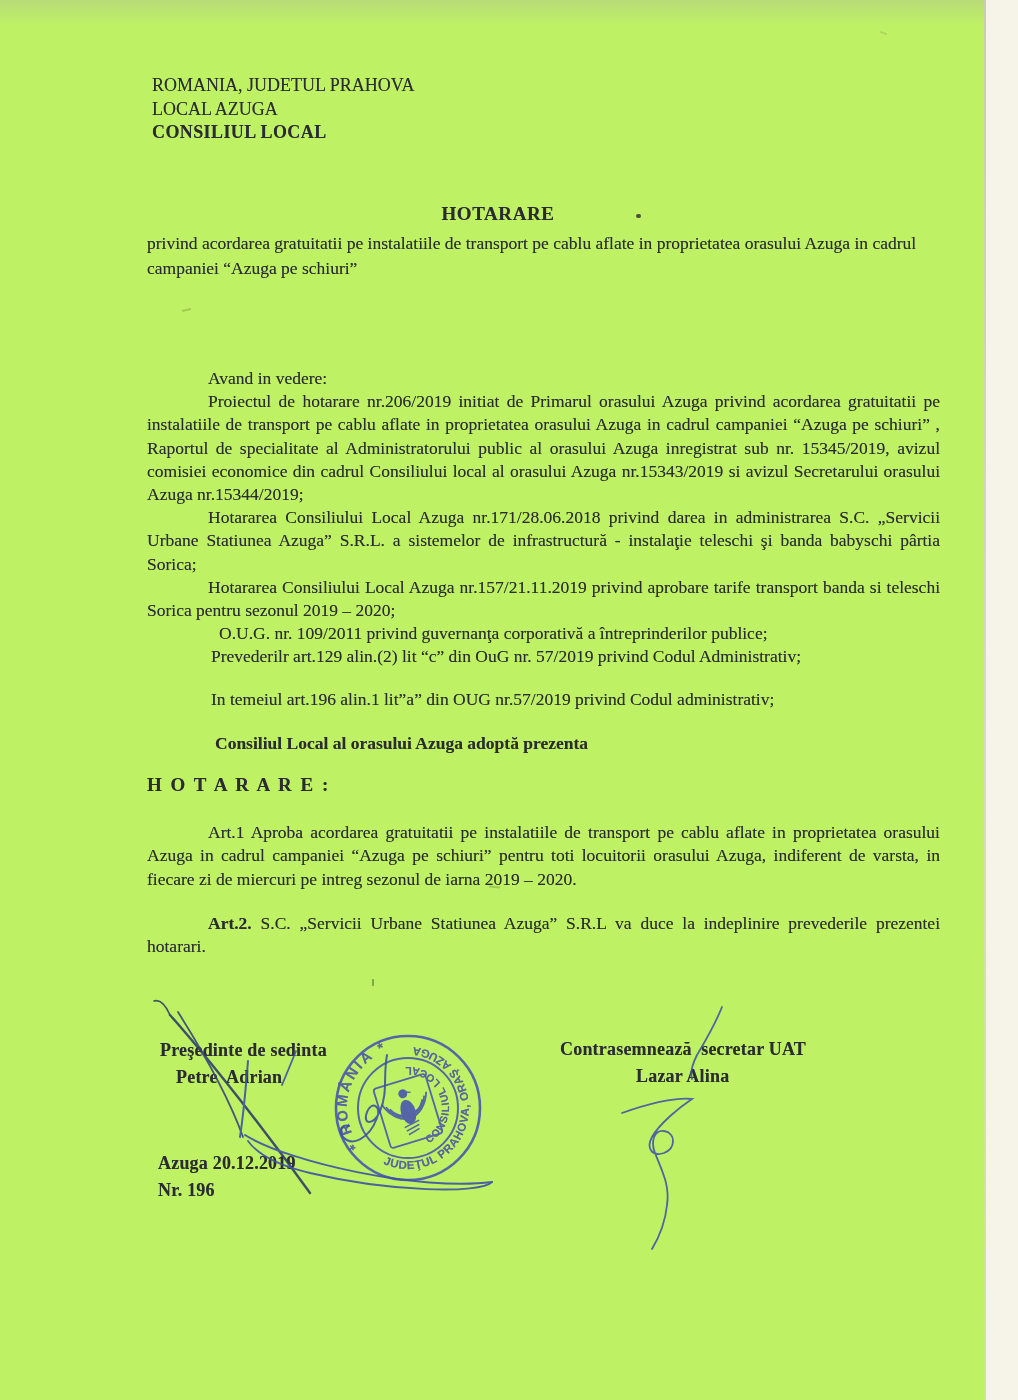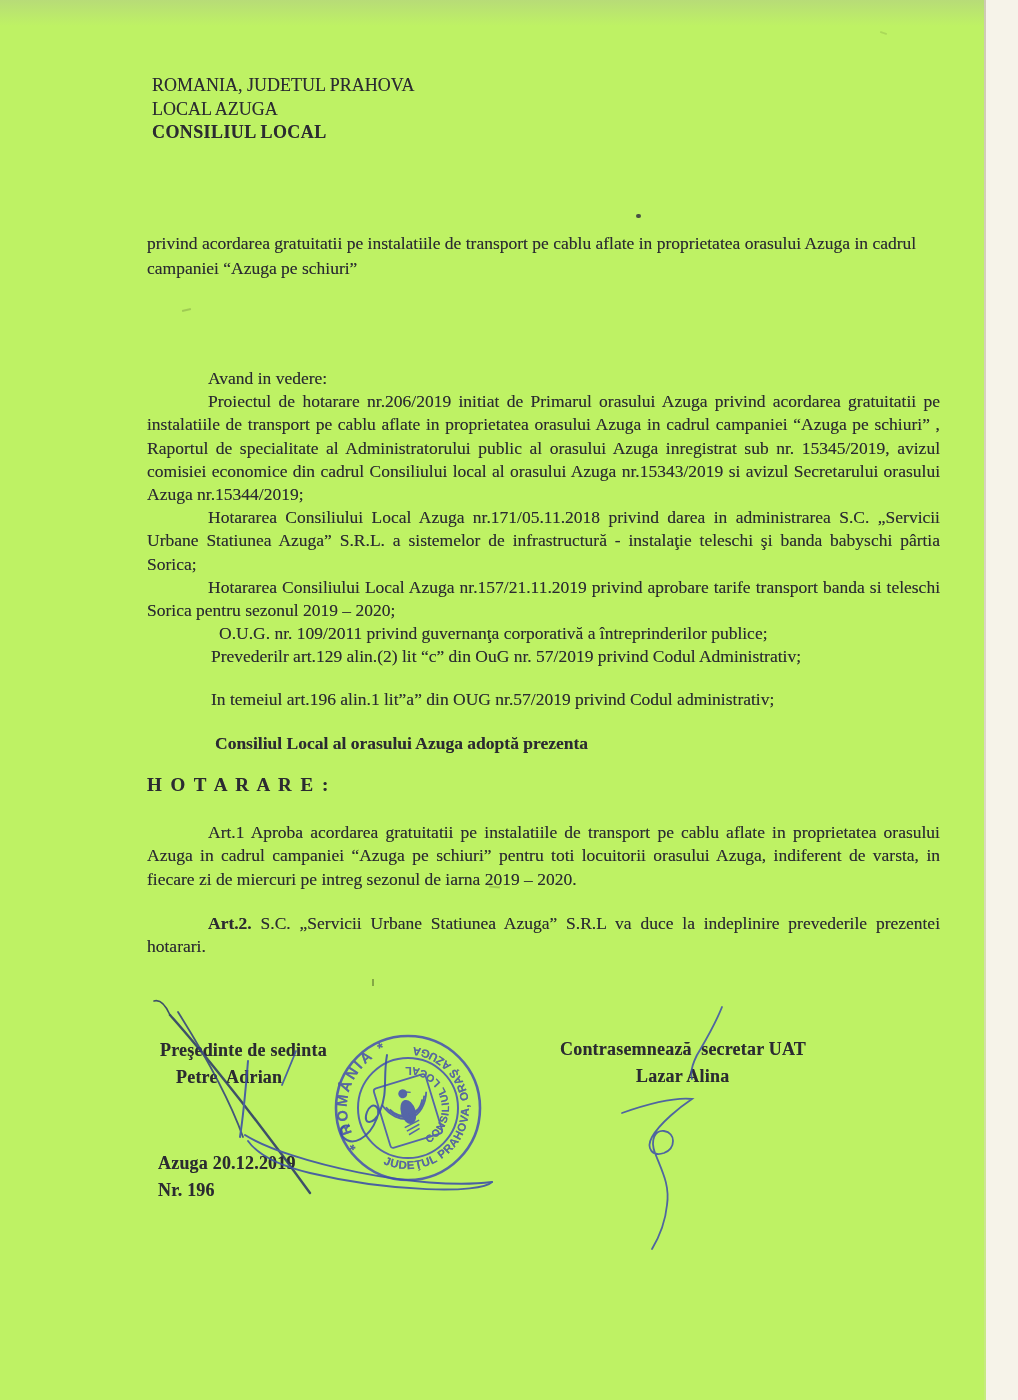--- a/index.html
+++ b/index.html
@@ -56,28 +56,29 @@
 
   <div class="paper-right"></div>
   <div class="paper-edge"></div>
 
   <div class="header">
     <div class="l1">ROMANIA, JUDETUL PRAHOVA</div>
     <div class="l2">LOCAL  AZUGA</div>
     <div class="l3">CONSILIUL LOCAL</div>
   </div>
 
+  <div class="title">HOTARARE</div>
   <div class="title-dot"></div>
 
   <div class="subtitle">privind acordarea gratuitatii pe instalatiile de transport pe cablu aflate in proprietatea orasului Azuga in cadrul campaniei “Azuga pe schiuri”</div>
 
   <div class="body">
     <p>Avand in vedere:</p>
     <p>Proiectul de hotarare nr.206/2019 initiat de Primarul orasului Azuga privind acordarea gratuitatii pe instalatiile de transport pe cablu aflate in proprietatea orasului Azuga in cadrul campaniei “Azuga pe schiuri” , Raportul de specialitate al Administratorului public al orasului Azuga inregistrat sub nr. 15345/2019, avizul comisiei economice din cadrul Consiliului local al orasului Azuga nr.15343/2019 si avizul Secretarului orasului Azuga nr.15344/2019;</p>
-    <p>Hotararea Consiliului Local Azuga nr.171/05.11.2018 privind darea in administrarea S.C. „Servicii Urbane Statiunea Azuga” S.R.L. a sistemelor de infrastructură - instalaţie teleschi şi banda babyschi pârtia Sorica;</p>
+    <p>Hotararea Consiliului Local Azuga nr.171/28.06.2018 privind darea in administrarea S.C. „Servicii Urbane Statiunea Azuga” S.R.L. a sistemelor de infrastructură - instalaţie teleschi şi banda babyschi pârtia Sorica;</p>
     <p>Hotararea Consiliului Local Azuga nr.157/21.11.2019 privind aprobare tarife transport banda si teleschi Sorica pentru sezonul 2019 – 2020;</p>
     <p class="ind72">O.U.G. nr. 109/2011 privind guvernanţa corporativă a întreprinderilor publice;</p>
     <p class="ind64">Prevederilr art.129 alin.(2) lit “c” din OuG nr. 57/2019 privind Codul Administrativ;</p>
     <p class="ind64 sp1">In temeiul art.196 alin.1 lit”a” din OUG nr.57/2019 privind Codul administrativ;</p>
     <p class="ind68 sp2 bold-line">Consiliul Local al orasului Azuga adoptă prezenta</p>
     <p class="decision">H O T A R A R E :</p>
     <p>Art.1 Aproba acordarea gratuitatii pe instalatiile de transport pe cablu aflate in proprietatea orasului Azuga in cadrul campaniei “Azuga pe schiuri” pentru toti locuitorii orasului Azuga, indiferent de varsta, in fiecare zi de miercuri pe intreg sezonul de iarna 2019 – 2020.</p>
     <p class="sp3"><span class="b">Art.2.</span> <span>S.C. „Servicii Urbane Statiunea Azuga” S.R.L va duce la indeplinire prevederile prezentei hotarari.</span></p>
   </div>
 

